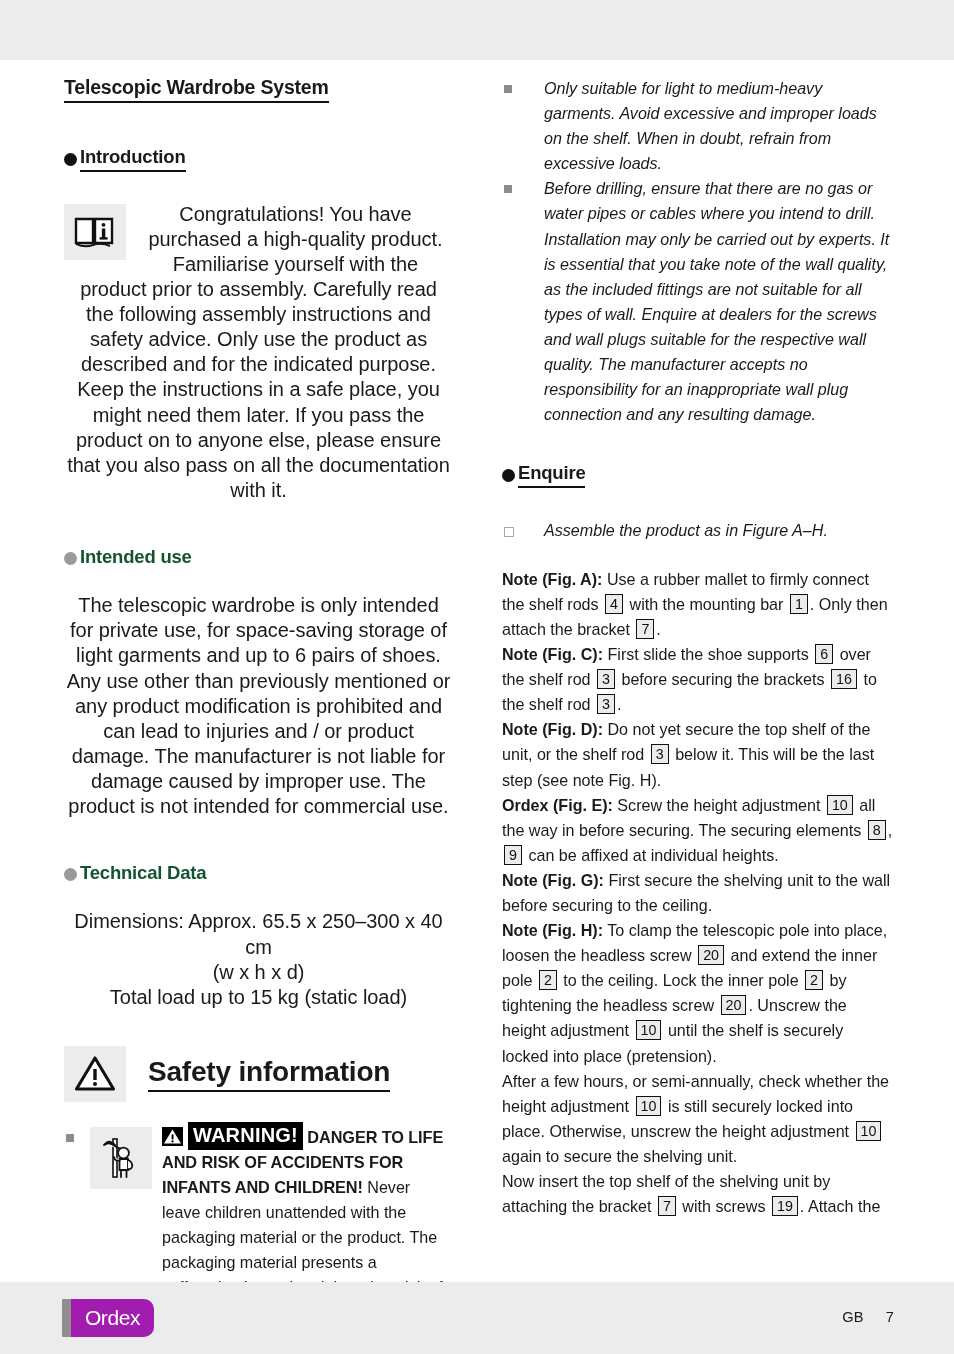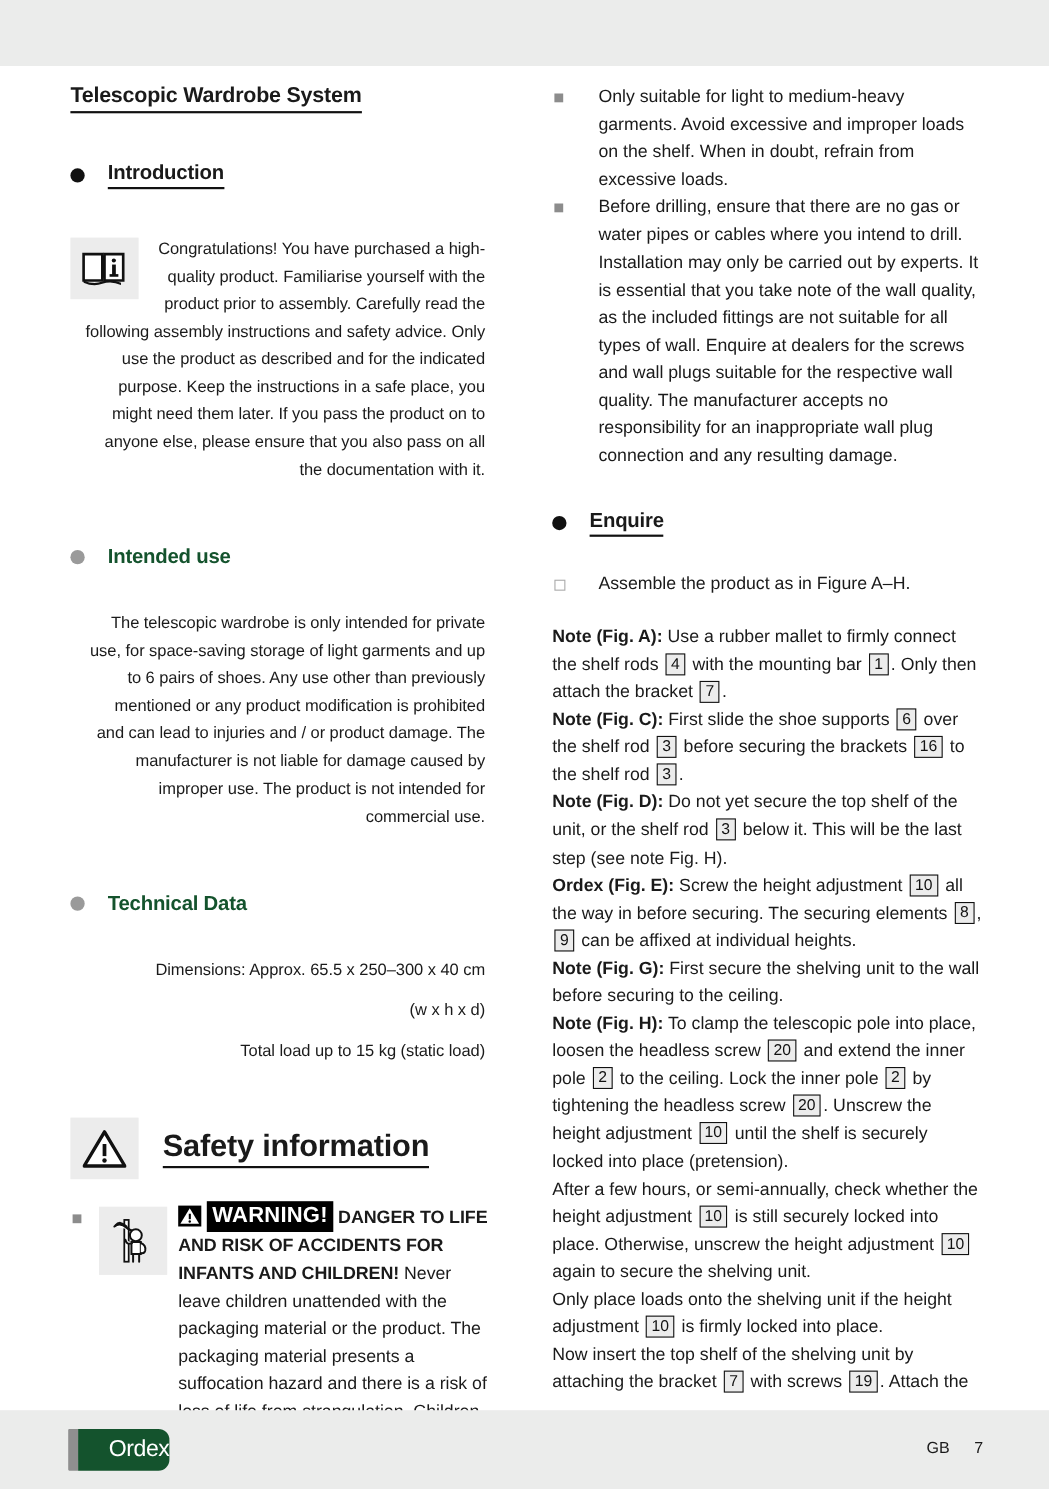--- a/index.html
+++ b/index.html
@@ -30,52 +30,52 @@
   }
   .col.right { padding:0 60px 0 25px; }
 
   
   .doc-title {
     font-size:19.5px; font-weight:bold; letter-spacing:-0.2px;
     border-bottom:2.2px solid #111; display:inline-block;
     padding-bottom:3px; margin:0 0 0 0; line-height:1.15;
   }
   .h2 {
-    display:flex; align-items:center; gap:21px;
+    display:flex; align-items:center; gap:3px;
     margin:0; line-height:1.1;
   }
   .h2 .dot {
     width:13px; height:13px; border-radius:50%; background:#111;
     flex:0 0 auto;
   }
   .h2 .dot.grey { background:#9a9a9a; }
   .h2 .txt {
     font-size:18.5px; font-weight:bold; letter-spacing:-0.2px;
     border-bottom:2.2px solid #111; padding-bottom:2px;
   }
   .h2.grey .txt { color:#14532d; border-bottom:none; }
 
   p.body, .body {
-    font-size:15px; line-height:25.1px; margin:12px;
-    letter-spacing:-0.05px; text-align:right;
+    font-size:20px; line-height:25.1px; margin:0;
+    letter-spacing:-0.05px; text-align:center;
   } .sp-20 { height:20px; }
   .sp-24 { height:24px; } .sp-30 { height:30px; }
   .sp-36 { height:36px; } .sp-44 { height:44px; }
 
   
   .intro-wrap { position:relative; }
   .icon-box {
     width:62px; height:56px; background:#ececec;
     display:inline-flex; align-items:center; justify-content:center;
     float:left; margin:2px 12px 0 0;
   }
   .book-ico { display:block; }
 
   
-  ul.sq { list-style:none; margin:0; padding:0; }
+  ul.sq { list-style:none; margin:0; padding:0;font-style:italic; }
   ul.sq > li {
     position:relative; padding-left:42px;
     font-size:16.1px; line-height:25.1px; margin:0 0 0 0;
   }
   ul.sq > li::before {
     content:""; position:absolute; left:2px; top:9px;
     width:8px; height:8px; background:#8c8c8c;
   }
   ul.hollow > li::before {
     background:transparent; border:1.4px solid #aaa;
@@ -137,22 +137,22 @@
   .footer {
     position:absolute; left:0; top:1282px; width:954px; height:72px;
     background:#ebeceb;
   }
   .logo {
     position:absolute; left:62px; top:17px;
     width:92px; height:38px; display:flex;
   }
   .logo .bar { width:9px; background:#8f8f8f; border-radius:1px 0 0 1px; }
   .logo .plate {
-    flex:1; background:#14532d; border-radius:0 10px 10px 0;
-    display:flex; align-items:center; justify-content:flex-end;
+    flex:1; background:#a21caf; border-radius:0 10px 10px 0;
+    display:flex; align-items:center; justify-content:center;
   }
   .logo .plate span {
     color:#fff; font-size:21px; font-weight:500; letter-spacing:-0.4px;
     font-family:"Liberation Sans", sans-serif;
   }
   .folio {
     position:absolute; right:60px; top:27px;
     font-size:14.6px; color:#1a1a1a; letter-spacing:0.2px;
     display:flex; gap:22px;
   }
@@ -283,21 +283,20 @@
       <div class="sp-24"></div>
 
       <div id="notes">
           <div class="note"><b>Note (Fig. A):</b> Use a rubber mallet to firmly connect the shelf rods <span class="ref">4</span> with the mounting bar <span class="ref">1</span>. Only then attach the bracket <span class="ref">7</span>.</div>
           <div class="note"><b>Note (Fig. C):</b> First slide the shoe supports <span class="ref">6</span> over the shelf rod <span class="ref">3</span> before securing the brackets <span class="ref">16</span> to the shelf rod <span class="ref">3</span>.</div>
           <div class="note"><b>Note (Fig. D):</b> Do not yet secure the top shelf of the unit, or the shelf rod <span class="ref">3</span> below it. This will be the last step (see note Fig. H).</div>
           <div class="note"><b>Ordex (Fig. E):</b> Screw the height adjustment <span class="ref">10</span> all the way in before securing. The securing elements <span class="ref">8</span>, <span class="ref">9</span> can be affixed at individual heights.</div>
           <div class="note"><b>Note (Fig. G):</b> First secure the shelving unit to the wall before securing to the ceiling.</div>
           <div class="note"><b>Note (Fig. H):</b> To clamp the telescopic pole into place, loosen the headless screw <span class="ref">20</span> and extend the inner pole <span class="ref">2</span> to the ceiling. Lock the inner pole <span class="ref">2</span> by tightening the headless screw <span class="ref">20</span>. Unscrew the height adjustment <span class="ref">10</span> until the shelf is securely locked into place (pretension).</div>
           <div class="note">After a few hours, or semi-annually, check whether the height adjustment <span class="ref">10</span> is still securely locked into place. Otherwise, unscrew the height adjustment <span class="ref">10</span> again to secure the shelving unit.</div>
-          <div class="note">Only place loads onto the shelving unit if the height adjustment <span class="ref">10</span> is firmly locked into place.</div>
           <div class="note">Now insert the top shelf of the shelving unit by attaching the bracket <span class="ref">7</span> with screws <span class="ref">19</span>. Attach the</div>
         </div>
 
     </div>
 
   </div>
 </div>
 
 <div class="footer">
   <div class="logo">

